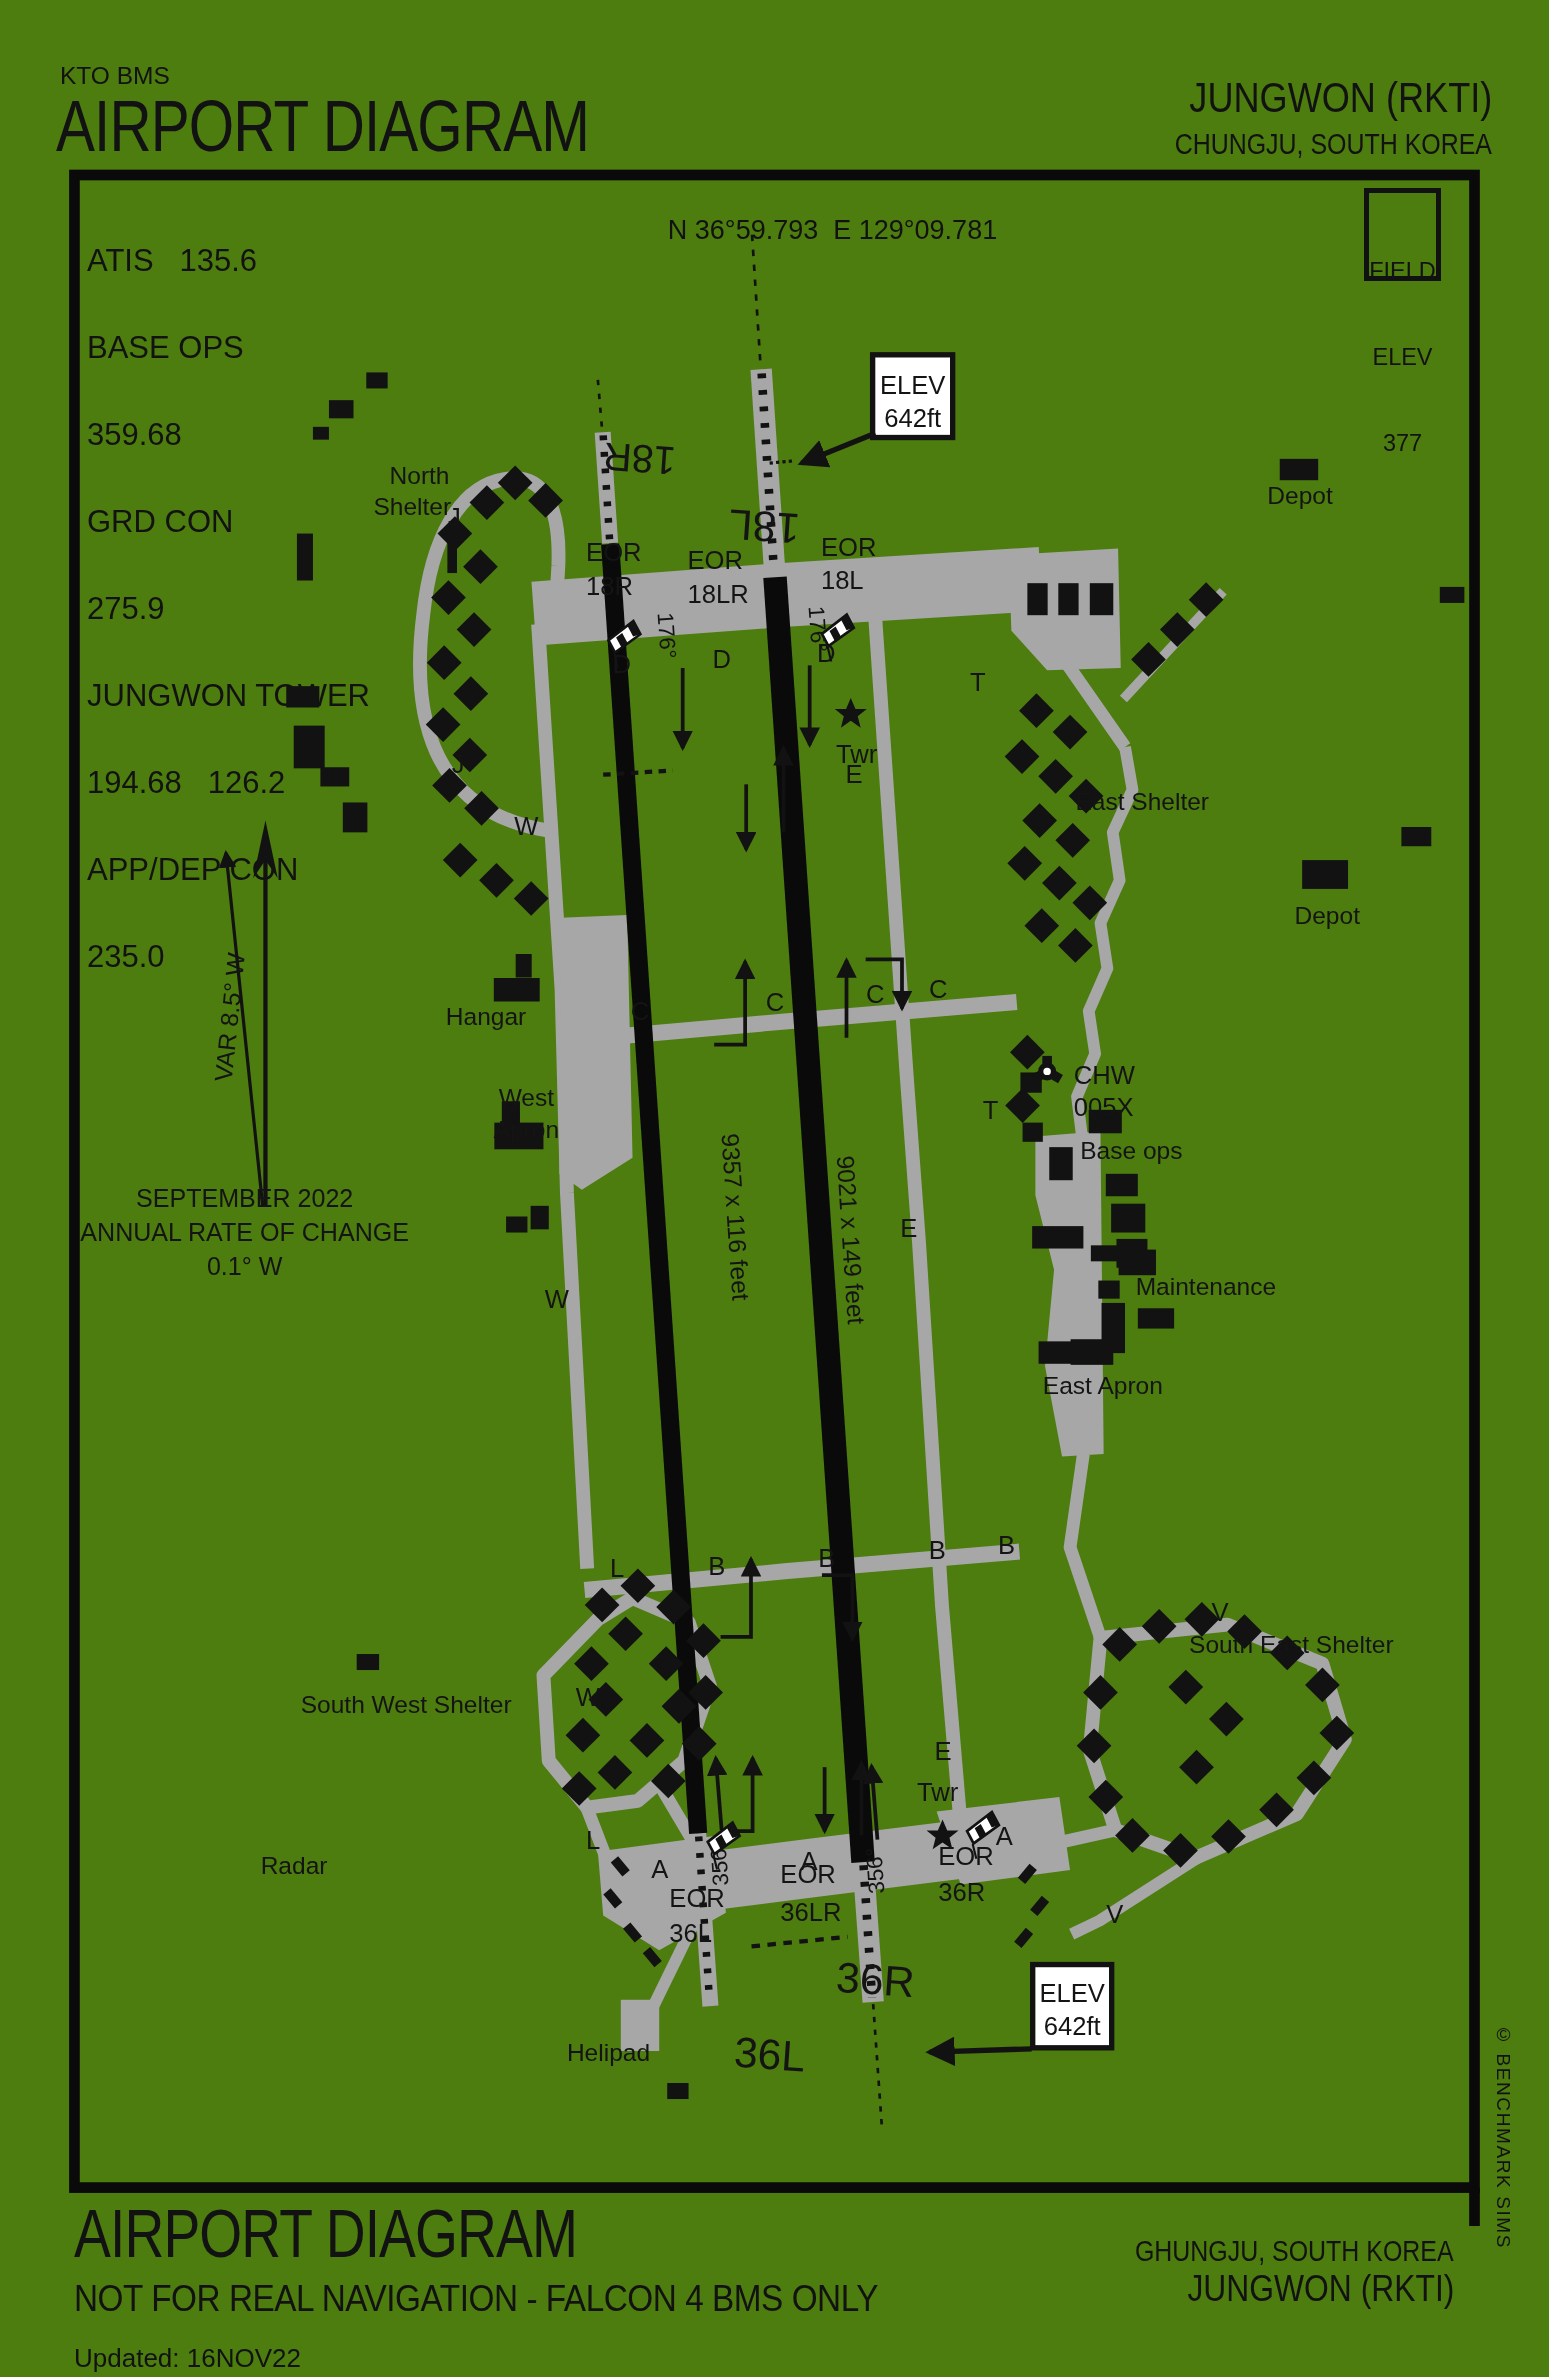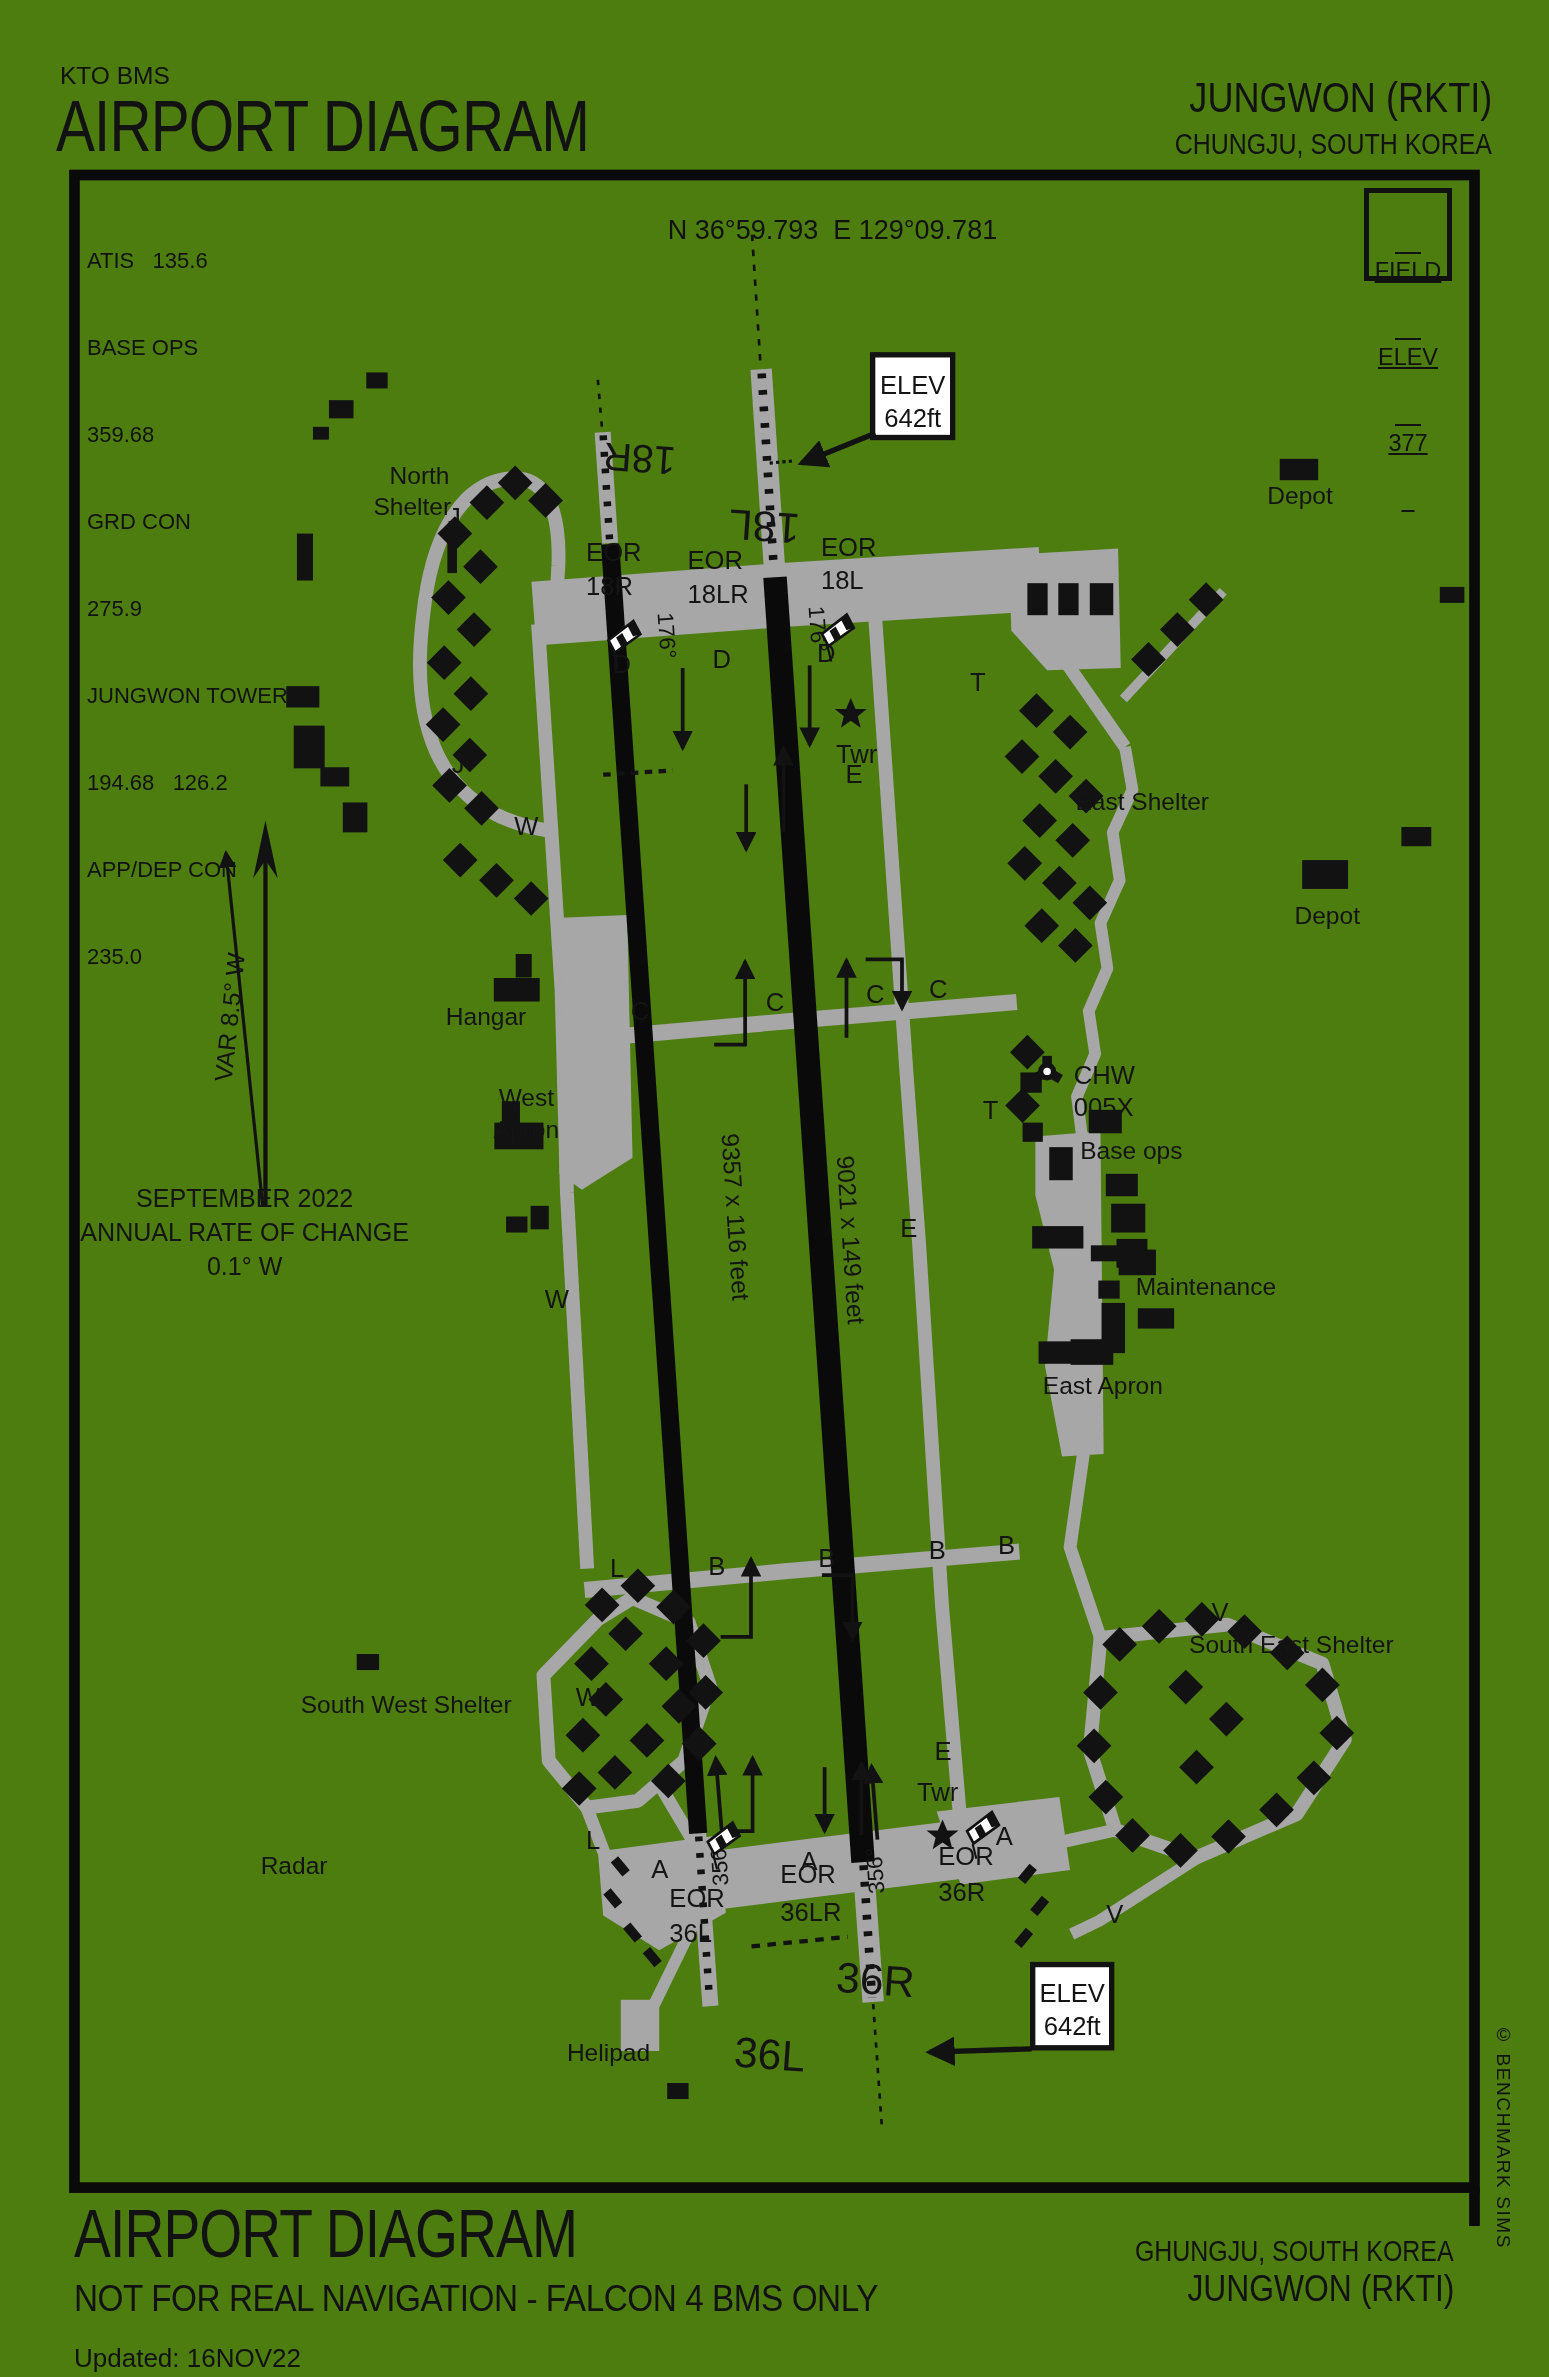--- a/index.html
+++ b/index.html
@@ -6,21 +6,21 @@
   .page{position:relative;width:1550px;height:2377px;background:#4d7c0f;
         font-family:"Liberation Sans",sans-serif;color:#121212;overflow:hidden;}
   .abs{position:absolute;white-space:pre;}
   .cond{transform:scaleX(.8);transform-origin:left top;letter-spacing:-1.1px;white-space:nowrap;}
   .condR{transform:scaleX(.86);transform-origin:right top;white-space:nowrap;}
   .rightal{text-align:right;}
   svg{position:absolute;left:0;top:0;}
   svg text{font-family:"Liberation Sans",sans-serif;fill:#141414;}
   .t42{font-size:42px}.t46{font-size:46px}.t47{font-size:47px}.t48{font-size:48px}.t74{font-size:74px}.t80{font-size:80px}
   .mid{text-anchor:middle}.end{text-anchor:end}
-  .freq{font-size:22px;line-height:29px;}
+  .freq{font-size:31px;line-height:29px;}
   .fieldbox{border:5.9px solid #111;text-align:center;font-size:23.5px;line-height:1.22;padding-top:6.4px;box-sizing:border-box;}
   .vert{writing-mode:vertical-rl;letter-spacing:1.6px;font-size:19px;}
 </style>
 </head>
 <body>
 
 <div class="page">
 
   <div class="abs" style="left:60px;top:62px;font-size:24.5px;">KTO BMS</div>
   <div class="abs cond" style="left:56px;top:84px;font-size:73px;">AIRPORT DIAGRAM</div>
@@ -34,21 +34,21 @@
     <div>GRD CON</div>
     <div>275.9</div>
     <div>JUNGWON TOWER</div>
     <div>194.68   126.2</div>
     <div>APP/DEP CON</div>
     <div>235.0</div>
   </div>
 
   <div class="abs" style="left:619px;top:190px;width:427px;text-align:center;font-size:27px;margin-top:25px;">N 36°59.793  E 129°09.781</div>
 
-  <div class="abs fieldbox" style="left:1364px;top:188px;width:88px;height:93px;text-decoration:underline;">
+  <div class="abs fieldbox" style="left:1364px;top:188px;width:77px;height:93px;">
     <div>FIELD</div>
     <div>ELEV</div>
     <div>377</div>
   </div>
 
   <svg width="1550" height="2377" viewBox="0 0 2904 4455">
     <defs>
       <marker id="ah" viewBox="0 0 10 10" refX="8.5" refY="5" markerWidth="5.5" markerHeight="5.5" orient="auto-start-reverse">
         <path d="M0,0 L10,5 L0,10 Z" fill="#121212"></path>
       </marker>

